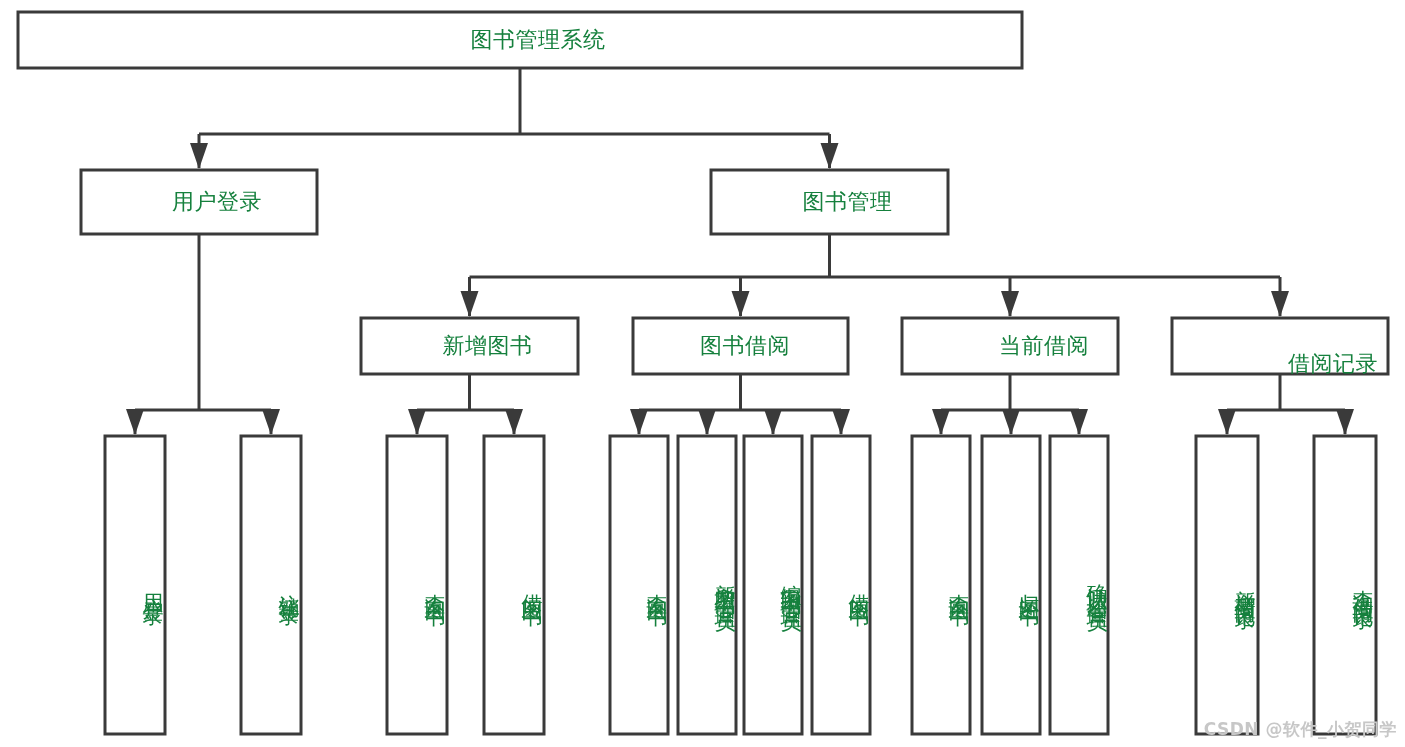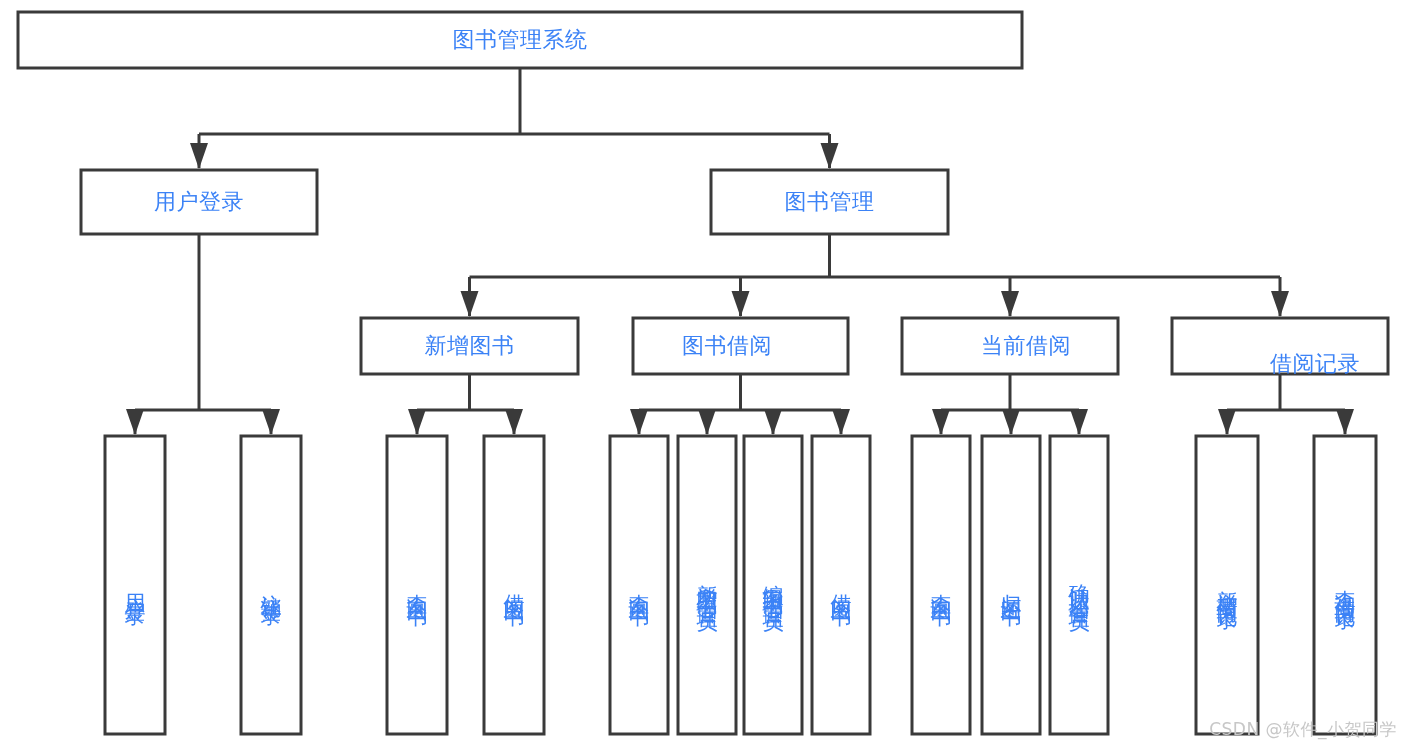--- a/index.html
+++ b/index.html
@@ -42,28 +42,29 @@
   .arrow-head {
     fill: #3a3a3a;
     stroke: none;
   }
   
   .node-label {
     position: absolute;
     display: flex;
     align-items: center;
     justify-content: center;
-    color: #3b82f6;
+    color: #15803d;
     font-family: "DejaVu Sans", "Liberation Sans", sans-serif;
     font-size: 22px;
     line-height: 1.15;
     letter-spacing: 0.5px;
     white-space: nowrap;
     pointer-events: none;
     user-select: none;
+    margin-left: 18px;
   }
   .node-label.horizontal {
     writing-mode: horizontal-tb;
   }
   .node-label.vertical {
     writing-mode: vertical-rl;
     text-orientation: upright;
     letter-spacing: 4px;
     font-size: 21px;
     white-space: normal;
@@ -71,20 +72,21 @@
   .watermark {
     position: absolute;
     right: 8px;
     bottom: 6px;
     font-family: "DejaVu Sans", "Liberation Sans", sans-serif;
     font-size: 17px;
     color: #c7c7c7;
     letter-spacing: 0.5px;
     white-space: nowrap;
     user-select: none;
+    font-weight: bold;
   }
 </style>
 </head>
 <body>
 
 <div id="diagram-root">
 
   <svg class="diagram-canvas" id="diagram-svg" viewBox="0 0 1405 747" xmlns="http://www.w3.org/2000/svg">
       <rect x="18" y="12" width="1004" height="56" class="node-box"></rect>
       <line x1="520" y1="68" x2="520" y2="134" class="connector-line"></line>

